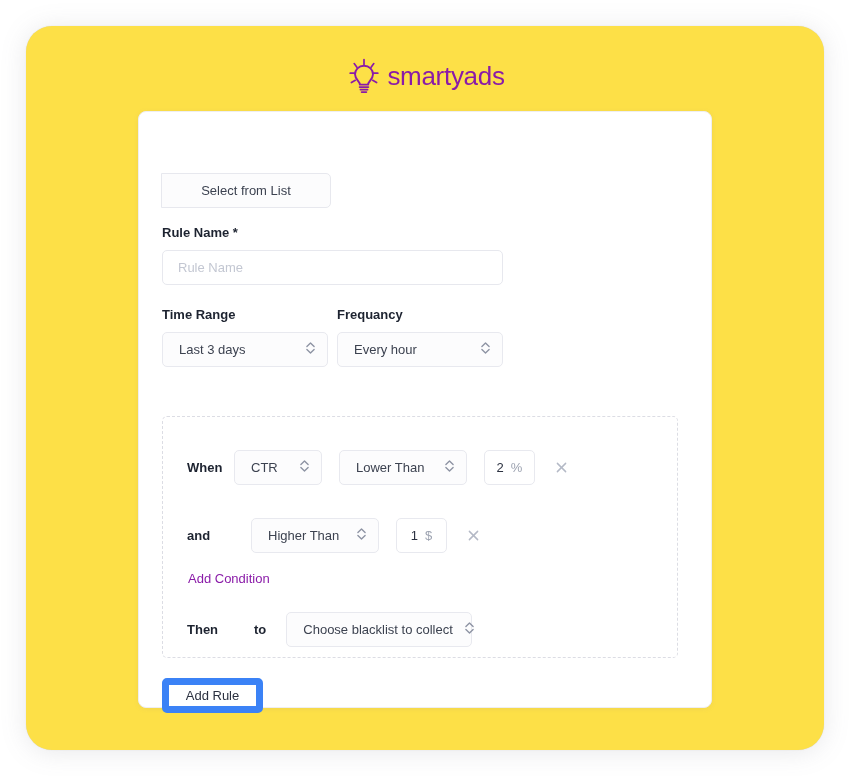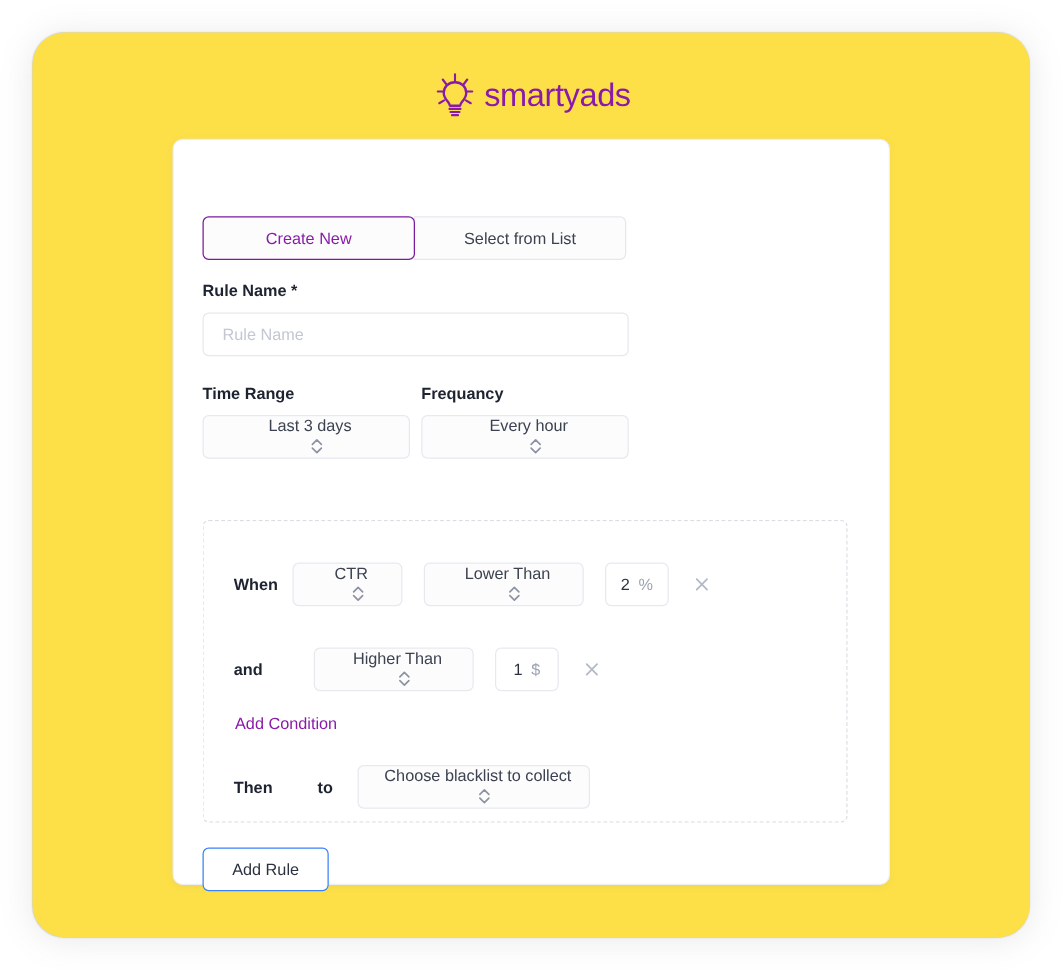--- a/index.html
+++ b/index.html
@@ -145,21 +145,20 @@
     align-items: center;
     background: #fcfcfd;
     border: 1px solid #e8e9ef;
     border-radius: 5px;
     font-size: 13px;
     color: #3c4250;
     padding: 0 10px 0 16px;
     cursor: pointer;
     user-select: none;
     white-space: nowrap;
-    flex-direction: column;
   }
   .select .sel-text { flex: 1; }
   .select .stepper { margin-left: 10px; flex: none; display: block; }
 
   .sel-timerange { position: absolute; left: 23px; top: 220px; width: 166px; }
   .sel-frequency { position: absolute; left: 198px; top: 220px; width: 166px; }
 
   
   .conditions {
     position: absolute;
@@ -253,21 +252,21 @@
   .sel-blacklist { width: 186px; }
 
   
   .add-rule {
     position: absolute;
     left: 23px;
     top: 566px;
     width: 101px;
     height: 35px;
     background: #ffffff;
-    border: 1px solid #3b82f6;
+    border: 7px solid #3b82f6;
     border-radius: 5px;
     font-family: "Liberation Sans", sans-serif;
     font-size: 13px;
     color: #2b3140;
     cursor: pointer;
   }
 </style>
 </head>
 <body>
 
@@ -296,21 +295,20 @@
         </g>
       </svg>
     </span>
     <span class="brand-name">smartyads</span>
   </div>
 
   <div class="card">
 
 
     <div class="tabs">
-      <div class="tab active">Create New</div>
       <div class="tab">Select from List</div>
     </div>
 
     <span class="field-label rule-name-label">Rule Name *</span>
     <input class="text-input" type="text" placeholder="Rule Name" style="">
 
     <span class="field-label time-label">Time Range</span>
     <span class="field-label freq-label">Frequancy</span>
 
     <div class="select sel-timerange">

